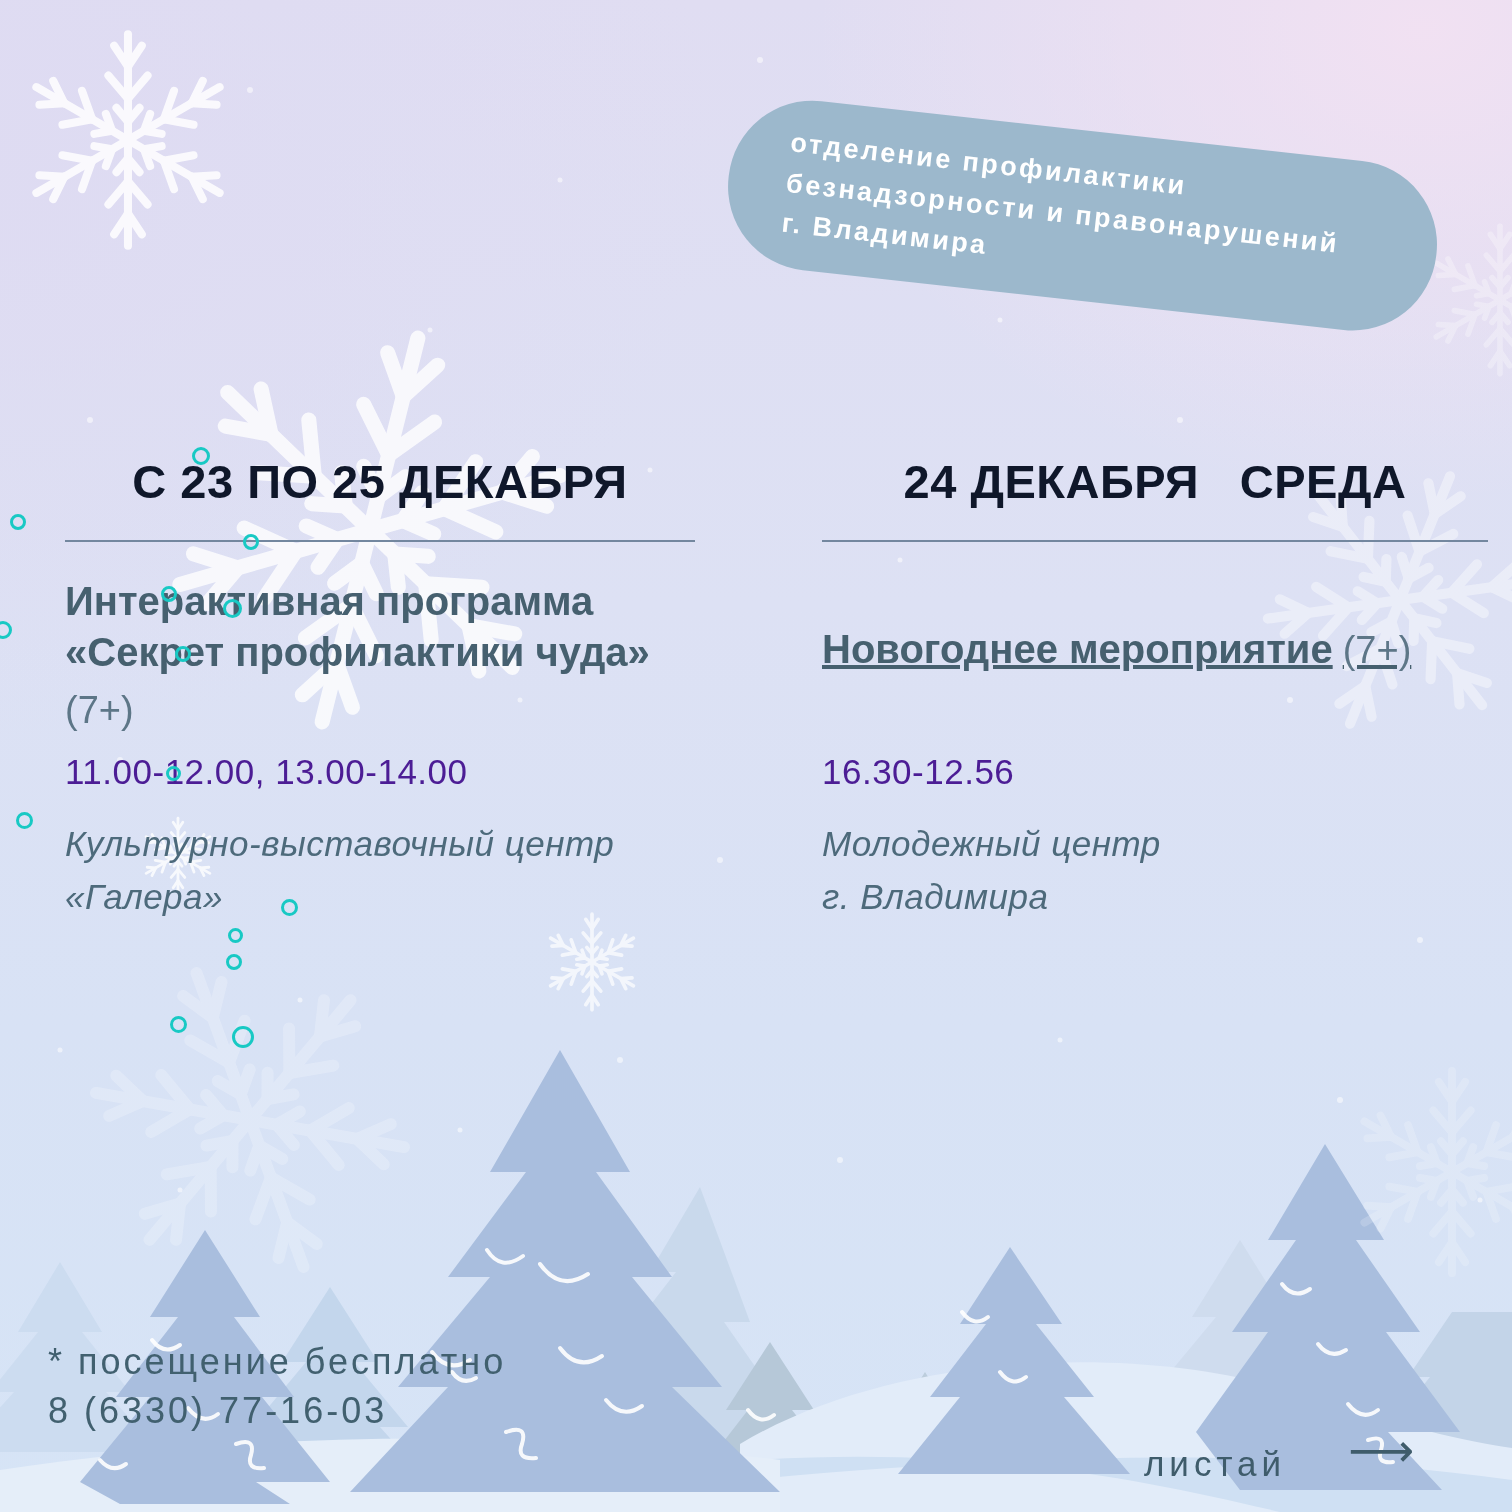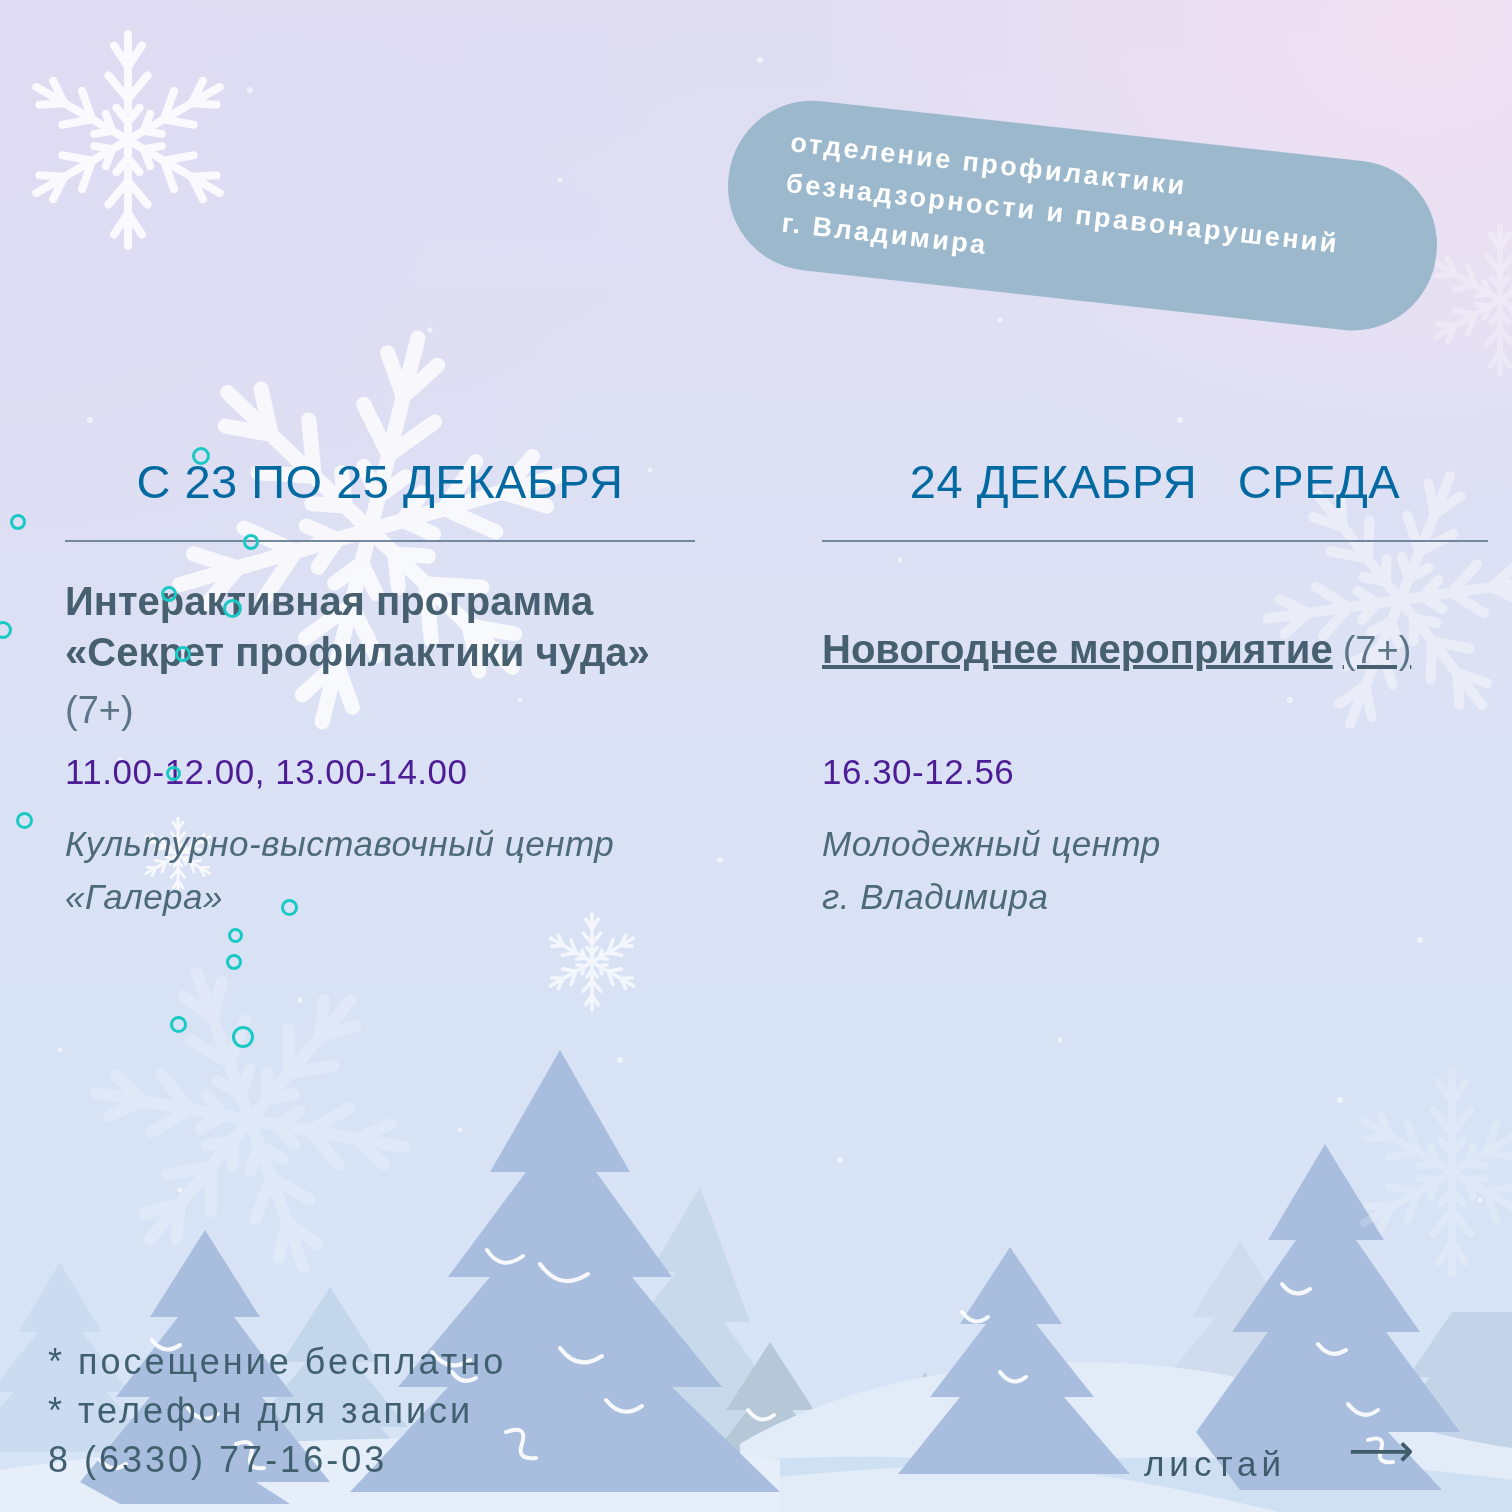--- a/index.html
+++ b/index.html
@@ -21,21 +21,21 @@
   }
   .badge-text{
     padding:0 50px 0 58px;color:#ffffff;font-size:27px;font-weight:bold;
     letter-spacing:2.5px;line-height:1.5;white-space:pre-line;
   }
   
   .card{position:absolute;top:440px;height:500px;z-index:2;}
   .card.left{left:65px;width:630px;}
   .card.right{left:822px;width:666px;}
   .date{
-    color:#0369a1;font-size:47px;font-weight:400;letter-spacing:.5px;
+    color:#0f172a;font-size:47px;font-weight:700;letter-spacing:.5px;
     text-align:center;white-space:pre-wrap;margin-top:14px;
   }
   .rule{position:absolute;left:0;right:0;top:100px;height:0;border-top:2px solid #73879f;}
   .title{
     position:absolute;left:0;top:136px;color:#46606f;font-size:40px;font-weight:bold;
     line-height:1.28;white-space:pre-line;
   }
   .card.right .title{top:184px;text-decoration:underline;}
   .age{font-weight:normal;color:#5d7687;font-size:38px;}
   .age.block{display:block;margin-top:8px;}
@@ -184,21 +184,20 @@
   <div class="date">24 ДЕКАБРЯ   СРЕДА</div>
   <div class="rule"></div>
   <div class="title"><span>Новогоднее мероприятие</span><span class="age">(7+)</span></div>
   <div class="time">16.30-12.56</div>
   <div class="venue">Молодежный центр
 г. Владимира</div>
 </div>
 
 <div class="notes">
   <div>* посещение бесплатно</div>
-  <div>* телефон для записи</div>
   <div>8 (6330) 77-16-03</div>
 </div>
 
 <div class="swipe">
   <span class="swipe-label">листай</span>
   <span class="arrow">⟶</span>
 </div>
 
 <div class="ring" style="left:10px;top:514px;width:10px;height:10px;"></div>
 <div class="ring" style="left:192px;top:447px;width:12px;height:12px;"></div>

